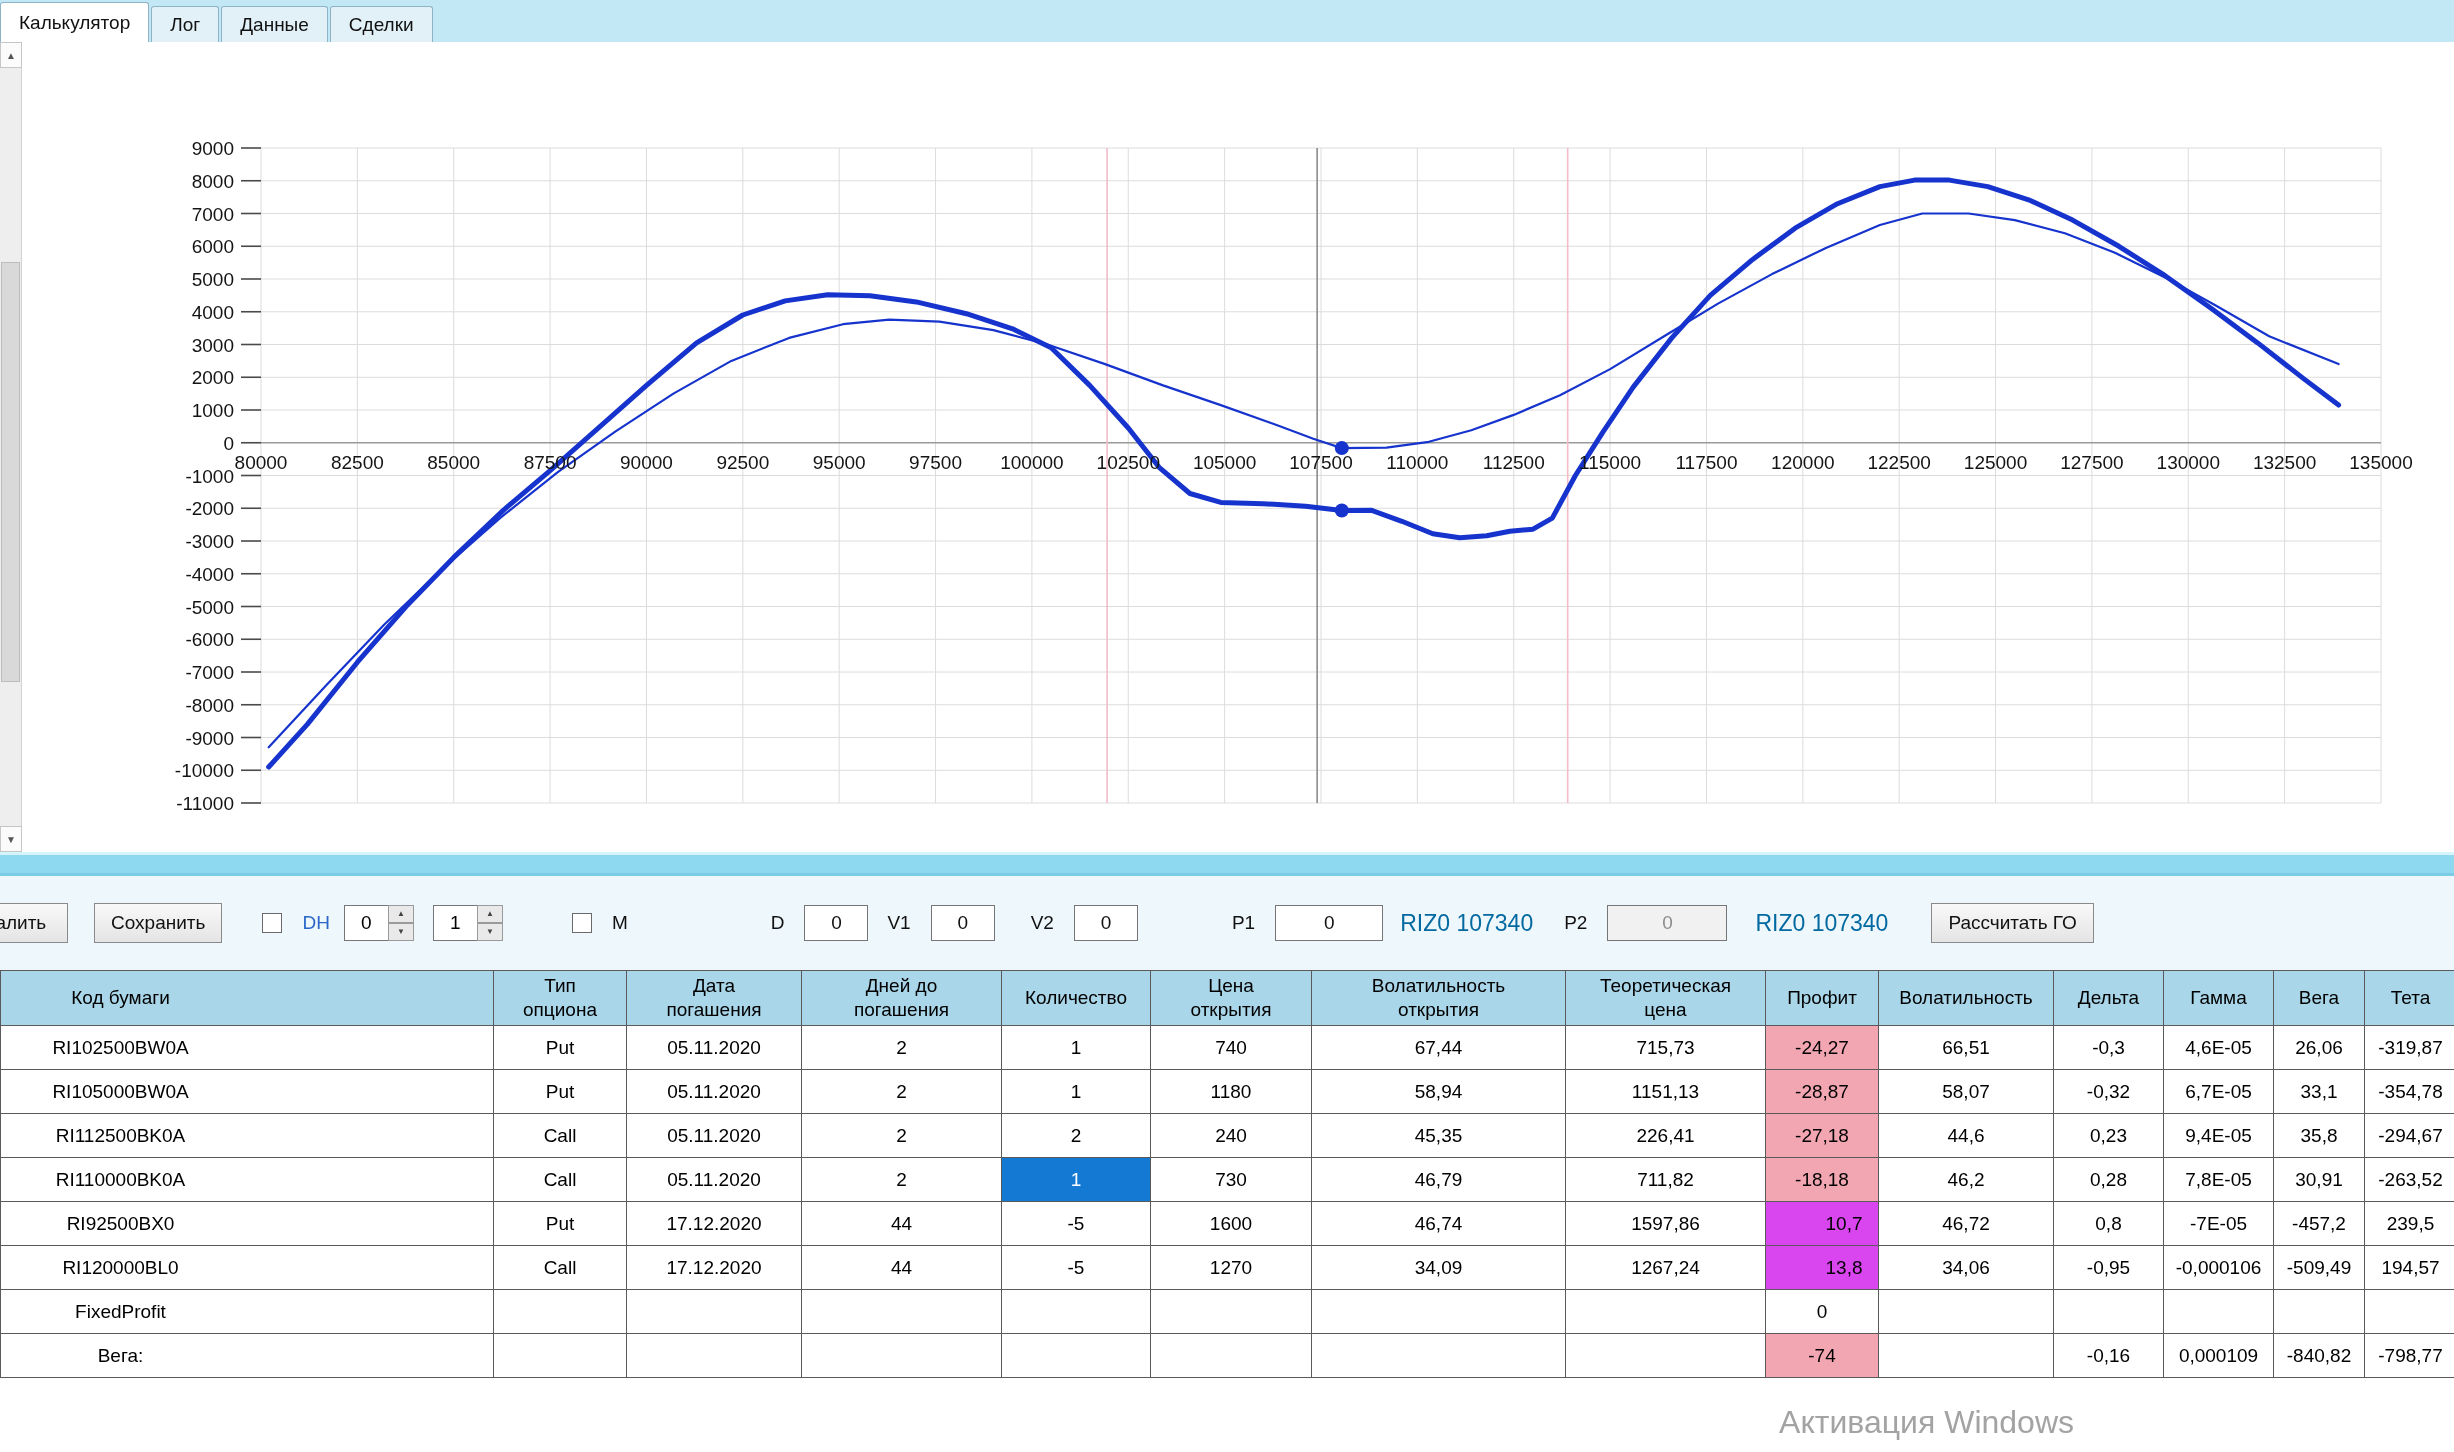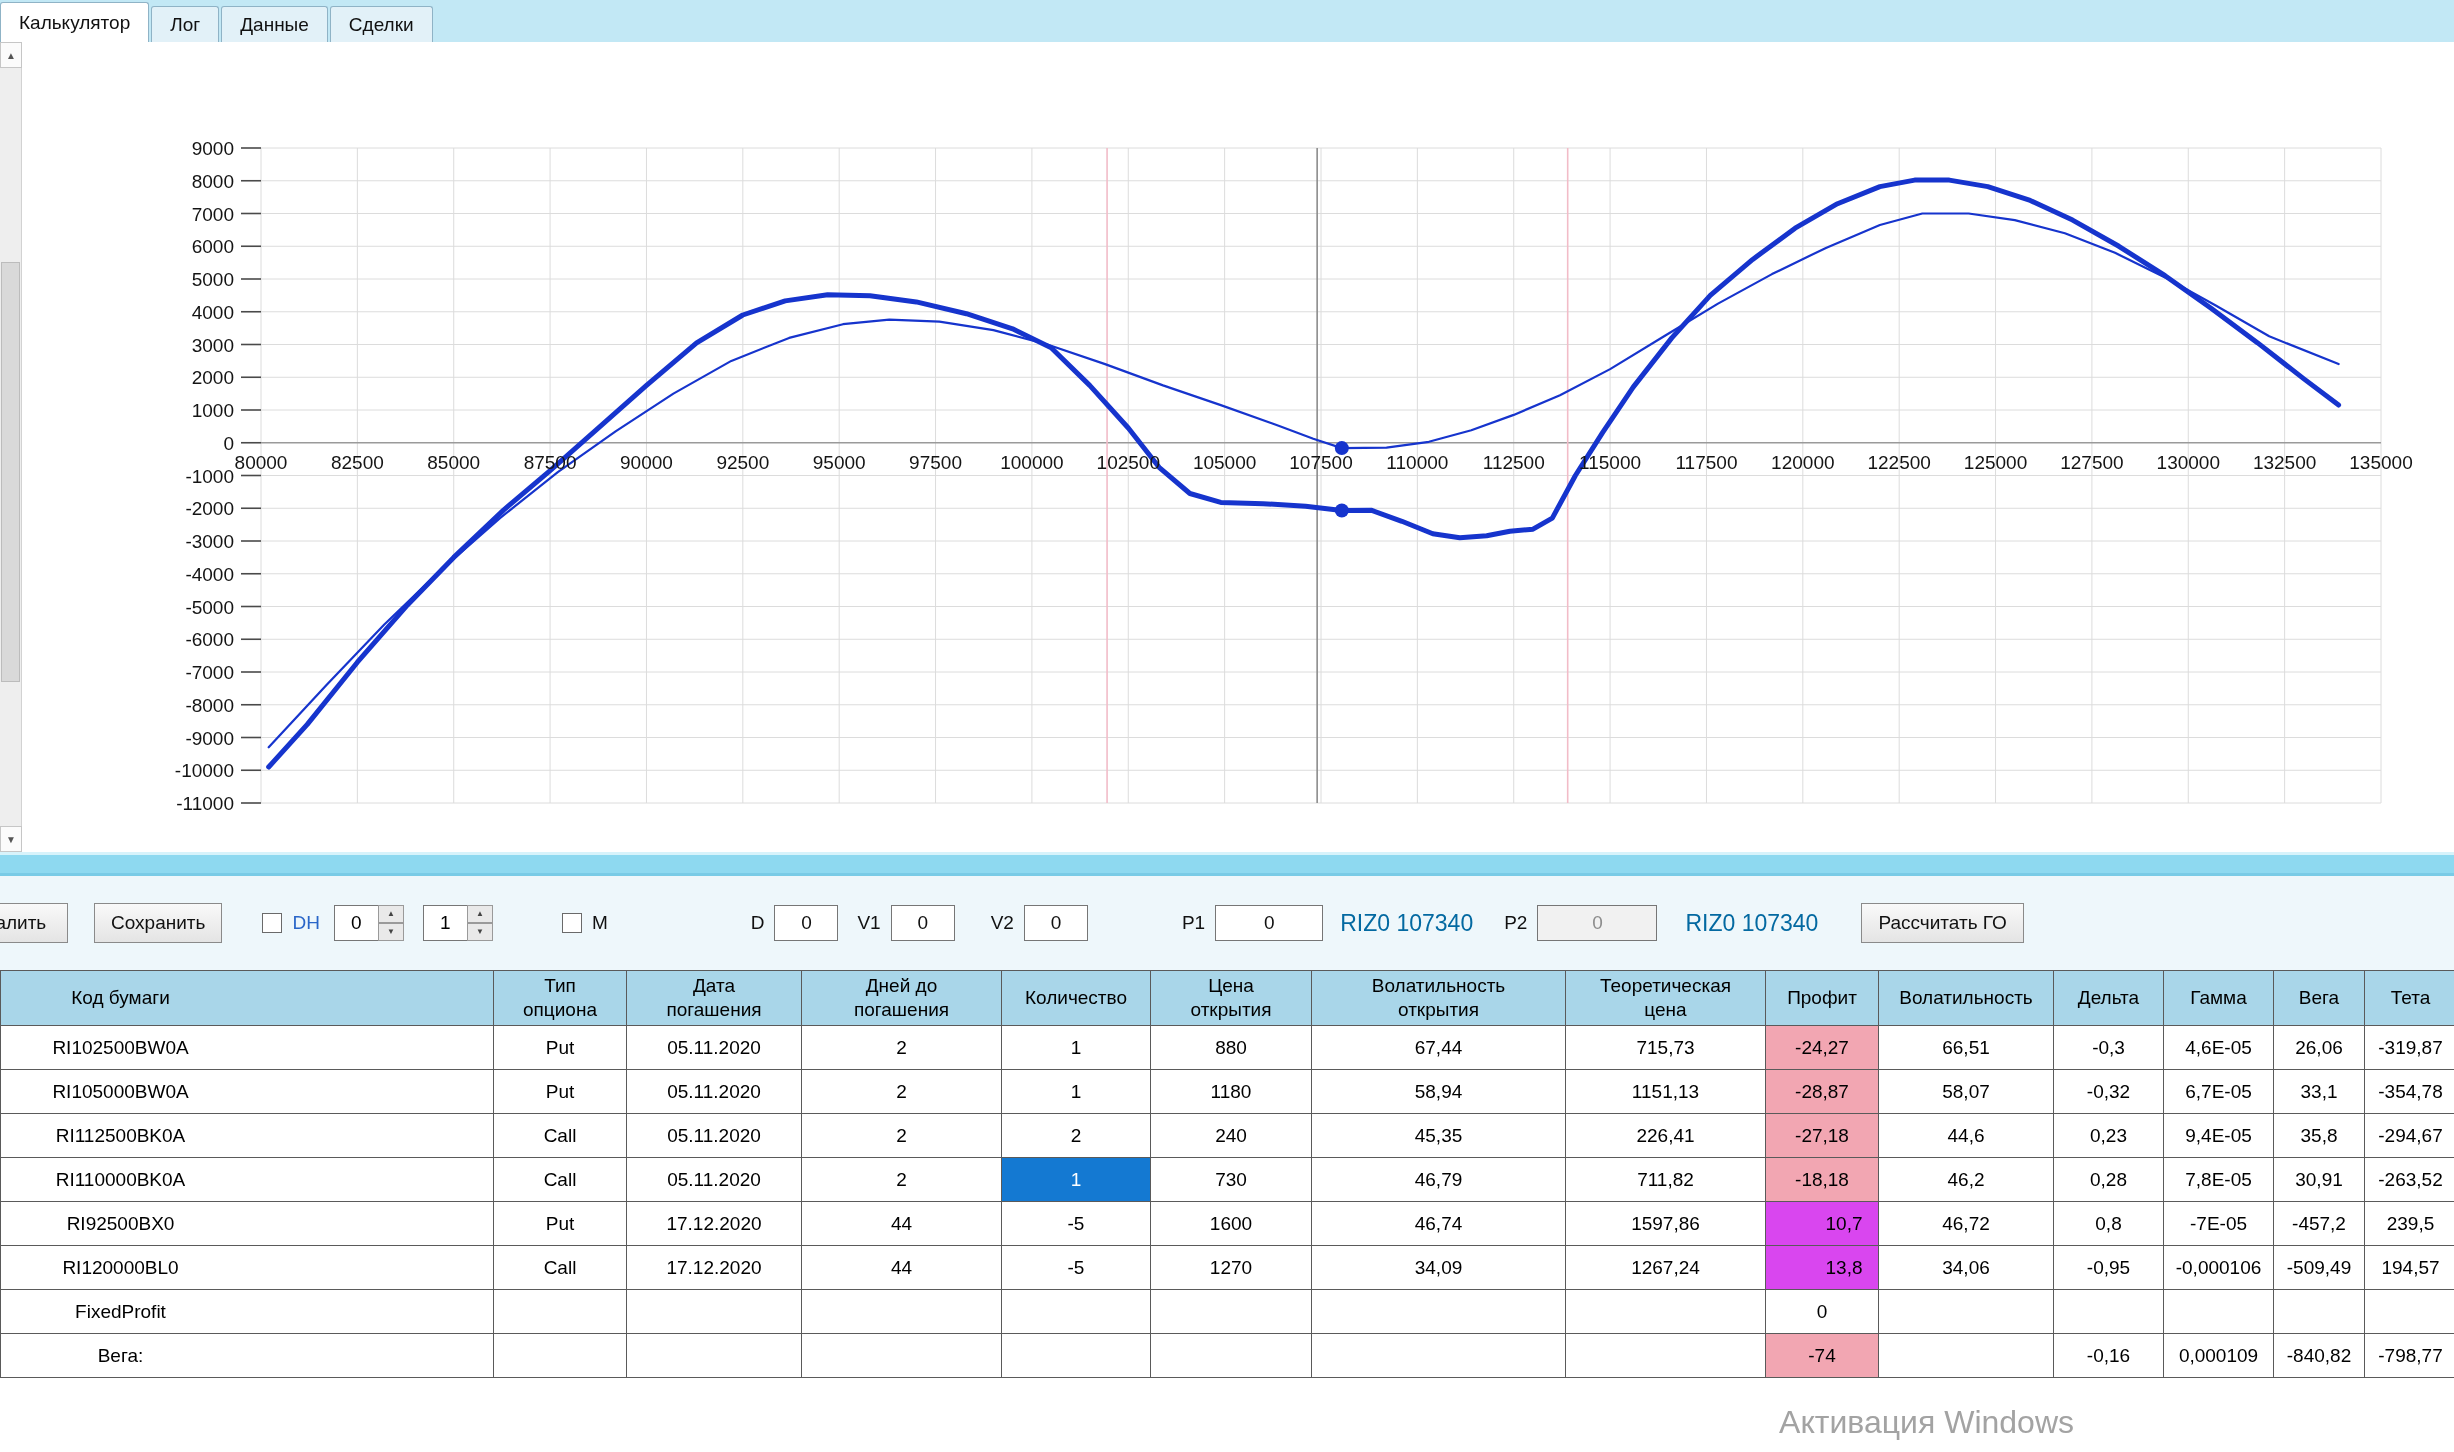--- a/index.html
+++ b/index.html
@@ -36,21 +36,21 @@
   .btn { height:40px; padding:0 16px; background:linear-gradient(#f9f9f9,#e4e4e4);
     border:1px solid #8a8a8a; font-size:19px; color:#111; display:flex; align-items:center;
     justify-content:center; cursor:default; white-space:nowrap; }
   .tb-label { font-size:19px; color:#111; white-space:nowrap; }
   .tb-label.dh { color:#2a66c8; }
   .tb-input { height:36px; width:64px; border:1px solid #767676; background:#fff;
     text-align:center; font-size:19px; font-family:"Liberation Sans",sans-serif; color:#111; }
   .tb-input.wide { width:108px; }
   .tb-input.p2 { width:120px; background:#f1f1f1; color:#8d8d8d; }
   .checkbox { width:20px; height:20px; min-width:20px; background:#fff; border:1px solid #6a6a6a; }
-  .group { display:flex; align-items:center; gap:10px; }
+  .group { display:flex; align-items:center; gap:20px; }
   .spinner { display:flex; height:36px; }
   .spin-input { width:44px; height:36px; border:1px solid #767676; border-right:none;
     text-align:center; font-size:19px; background:#fff; font-family:"Liberation Sans",sans-serif; }
   .spin-btns { display:flex; flex-direction:column; width:26px; }
   .spin-btn { flex:1; border:1px solid #9a9a9a; background:#e9e9e9; color:#444;
     font-size:8px; display:flex; align-items:center; justify-content:center; line-height:1; }
   .ticker { font-size:23px; color:#0369a1; white-space:nowrap; }
 
   
   table { border-collapse:collapse; width:2454px; table-layout:fixed; background:#fff;
@@ -311,21 +311,21 @@
         <th>Тета</th>
       </tr>
     </thead>
   <tbody>
       <tr>
         <td class="first">RI102500BW0A</td>
         <td>Put</td>
         <td>05.11.2020</td>
         <td>2</td>
         <td>1</td>
-        <td>880</td>
+        <td>740</td>
         <td>67,44</td>
         <td>715,73</td>
         <td class="profit-neg">-24,27</td>
         <td>66,51</td>
         <td>-0,3</td>
         <td>4,6E-05</td>
         <td>26,06</td>
         <td>-319,87</td>
       </tr>
       <tr>

